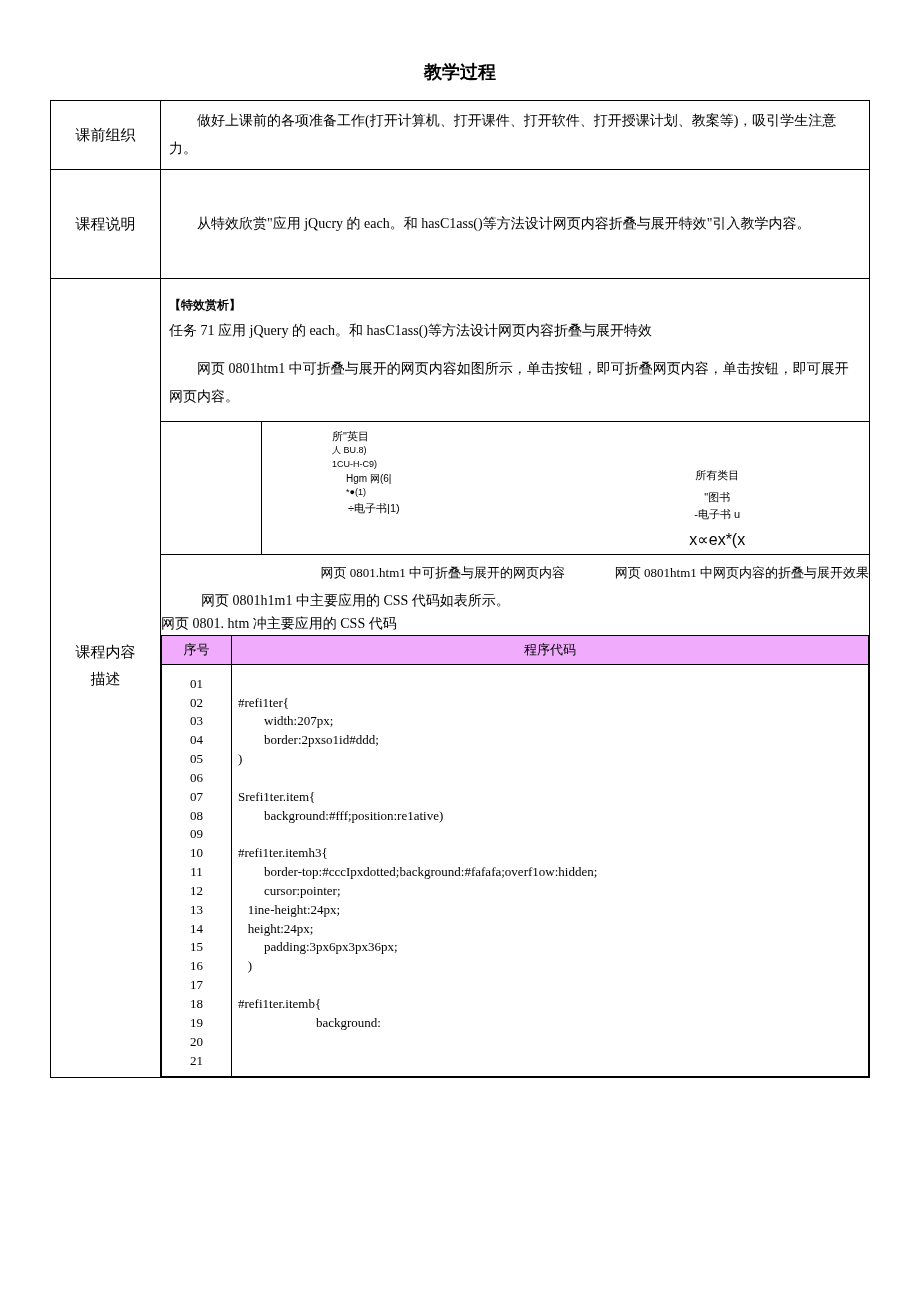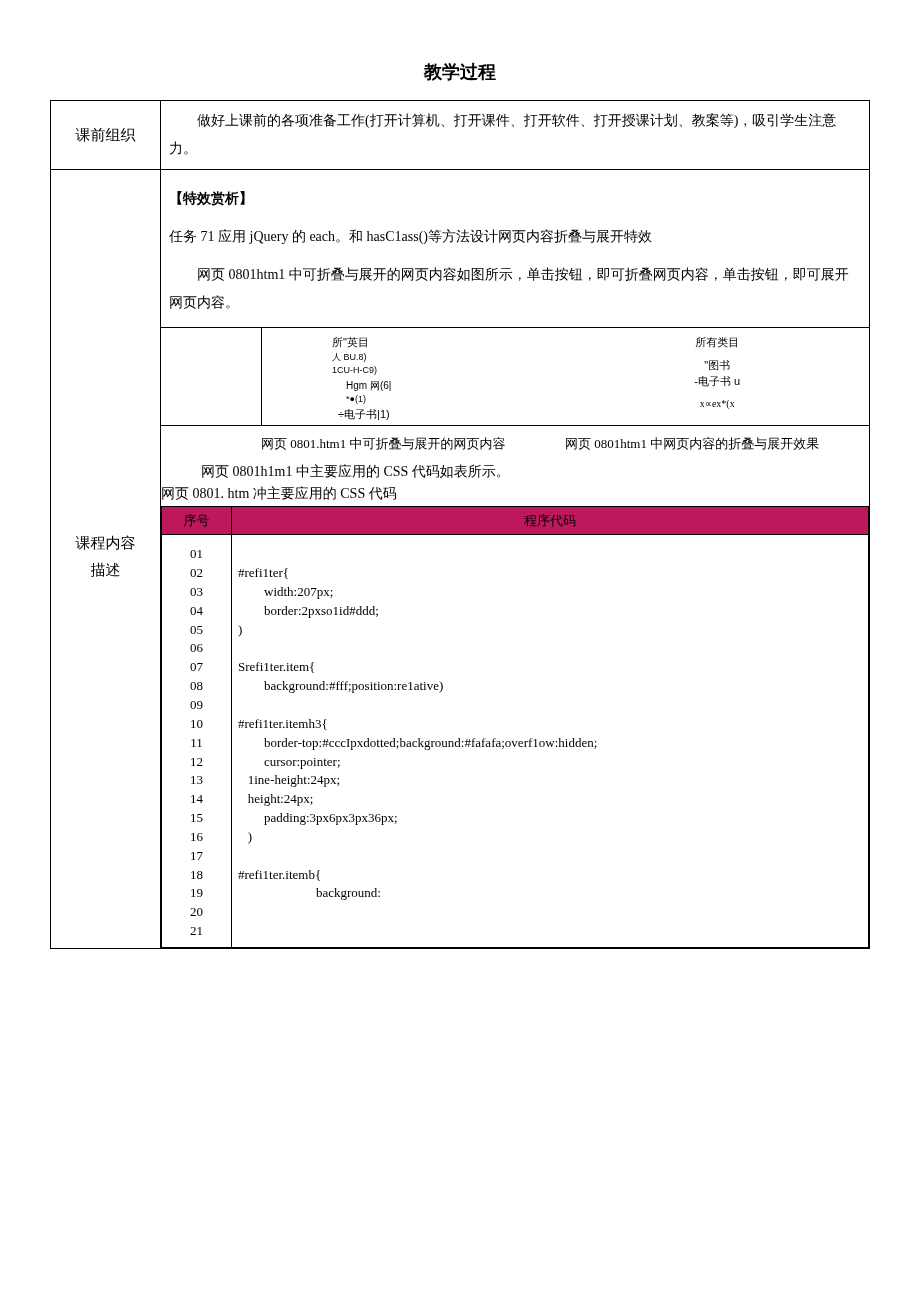--- a/index.html
+++ b/index.html
@@ -37,22 +37,22 @@
   }
   .col-spacer {
     width: 60px;
   }
   .header-row td {
     text-align: center;
     vertical-align: middle !important;
   }
   .section-heading {
     font-weight: bold;
-    font-size: 14px;
-    margin: 6px 0 12px 0;
+    font-size: 12px;
+    margin: 6px 0 0 0;
     font-family: Liberation Serif, serif;
   }
   .body-text {
     line-height: 2.0;
   }
   .indent {
     text-indent: 2em;
   }
   .figure-block {
     display: flex;
@@ -78,38 +78,38 @@
     flex: 1;
     padding: 2px 10px;
   }
   .caption-row {
     display: flex;
     font-size: 13px;
     margin: 6px 0;
   }
   .caption-row .cap {
     flex: 1;
-    text-align: left;
+    text-align: right;
   }
   .sub-note {
     margin-left: 40px;
     line-height: 1.6;
   }
   .sub-note-center {
     text-align: left;
     line-height: 1.6;
   }
   table.code-table {
     border-collapse: collapse;
     width: 100%;
     font-size: 13px;
     table-layout: fixed;
   }
   table.code-table th {
-    background: #be185d;
+    background: #f0abfc;
     border: 1px solid #000;
     padding: 2px 6px;
     font-weight: normal;
     text-align: center;
   }
   table.code-table td {
     border-left: 1px solid #000;
     border-right: 1px solid #000;
     border-bottom: 1px solid #000;
     padding: 10px 6px 6px 6px;
@@ -143,20 +143,26 @@
   <tbody>
 
 
     <tr>
       <td class="col-label">课前组织</td>
       <td colspan="2">
         <div class="body-text indent">做好上课前的各项准备工作(打开计算机、打开课件、打开软件、打开授课计划、教案等)，吸引学生注意力。</div>
       </td>
     </tr>
 
+    <tr>
+      <td class="col-label">课程说明</td>
+      <td colspan="2" style="padding-top:40px;padding-bottom:40px;">
+        <div class="body-text indent">从特效欣赏"应用 jQucry 的 each。和 hasC1ass()等方法设计网页内容折叠与展开特效"引入教学内容。</div>
+      </td>
+    </tr>
 
     <tr>
       <td class="col-label" style="vertical-align:top !important; padding-top:360px;">
         <div>课程内容</div>
         <div>描述</div>
       </td>
       <td colspan="2" style="padding:10px 0 0 0;">
 
         <div style="padding:0 8px;">
           <div class="section-heading">【特效赏析】</div>
@@ -168,28 +174,28 @@
           <div class="figure-spacer"></div>
           <div class="figure-content">
             <div class="two-col">
               <div class="col">
                 <div style="padding-left:60px;">
                   <div>所"英目</div>
                   <div style="font-size:9px;">人 BU.8)</div>
                   <div style="font-size:9px;">1CU-H-C9)</div>
                   <div style="padding-left:14px;font-size:10px;">Hgm 网(6|</div>
                   <div style="padding-left:14px;font-size:9px;">*●(1)</div>
-                  <div style="padding-left:6px;">÷电子书|1)</div>
+                  <div style="padding-left:6px;margin-left:10px;">÷电子书|1)</div>
                 </div>
               </div>
-              <div class="col" style="text-align:center;">
+              <div class="col" style="text-align:center;margin-top:39px;">
                 <div>所有类目</div>
                 <div style="margin-top:6px;">"图书</div>
                 <div>-电子书 u</div>
-                <div style="margin-top:6px;font-size:10px;font-family:Liberation Serif, serif;">x∝ex*(x</div>
+                <div style="margin-top:6px;font-size:16px;">x∝ex*(x</div>
               </div>
             </div>
           </div>
         </div>
 
         <div style="border-top:1px solid #000;">
           <div class="caption-row">
             <div style="width:100px;"></div>
             <div class="cap">网页 0801.htm1 中可折叠与展开的网页内容</div>
             <div class="cap">网页 0801htm1 中网页内容的折叠与展开效果</div>

